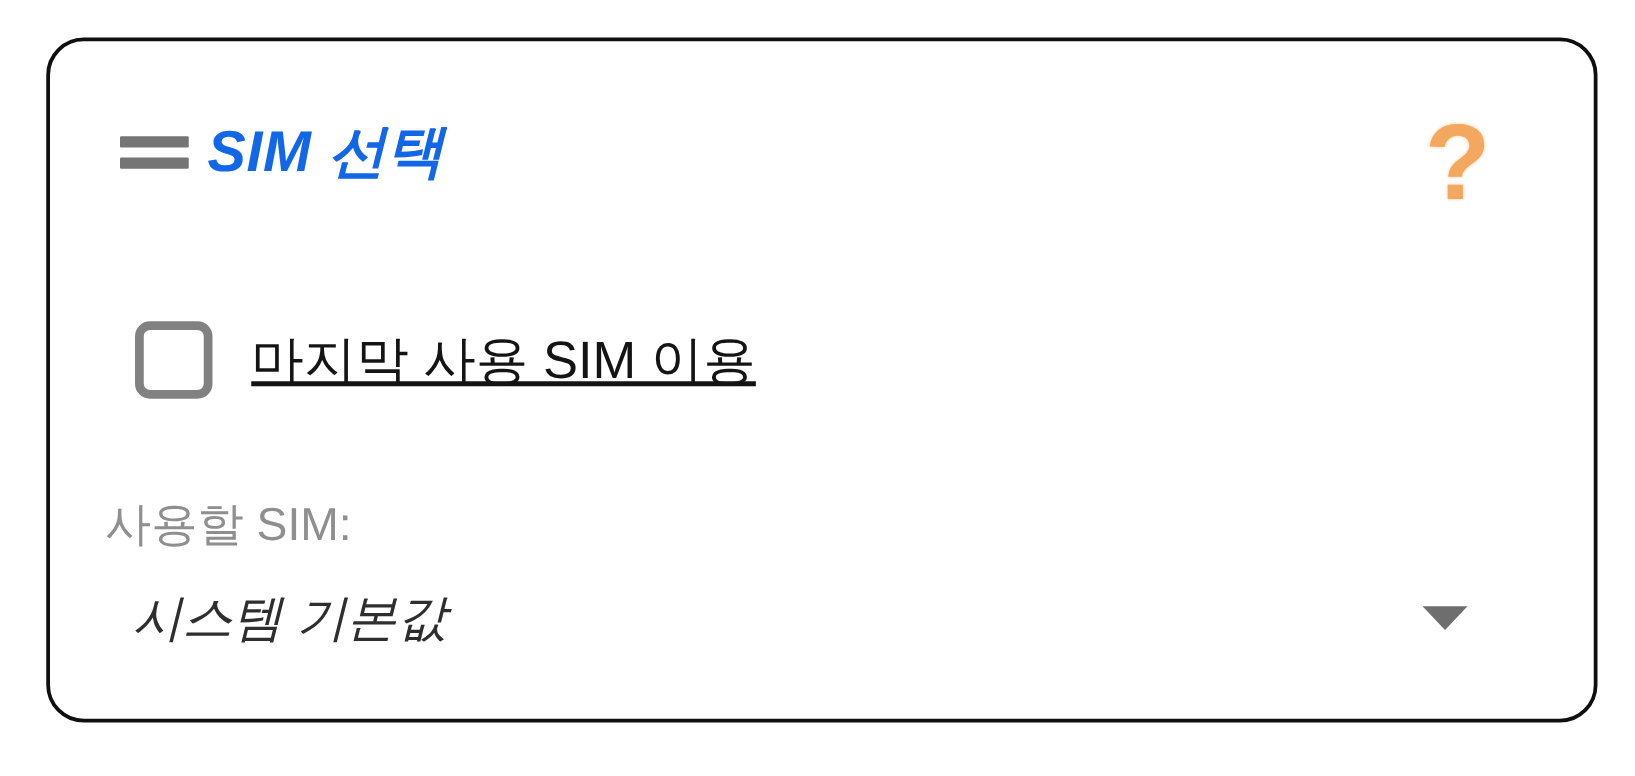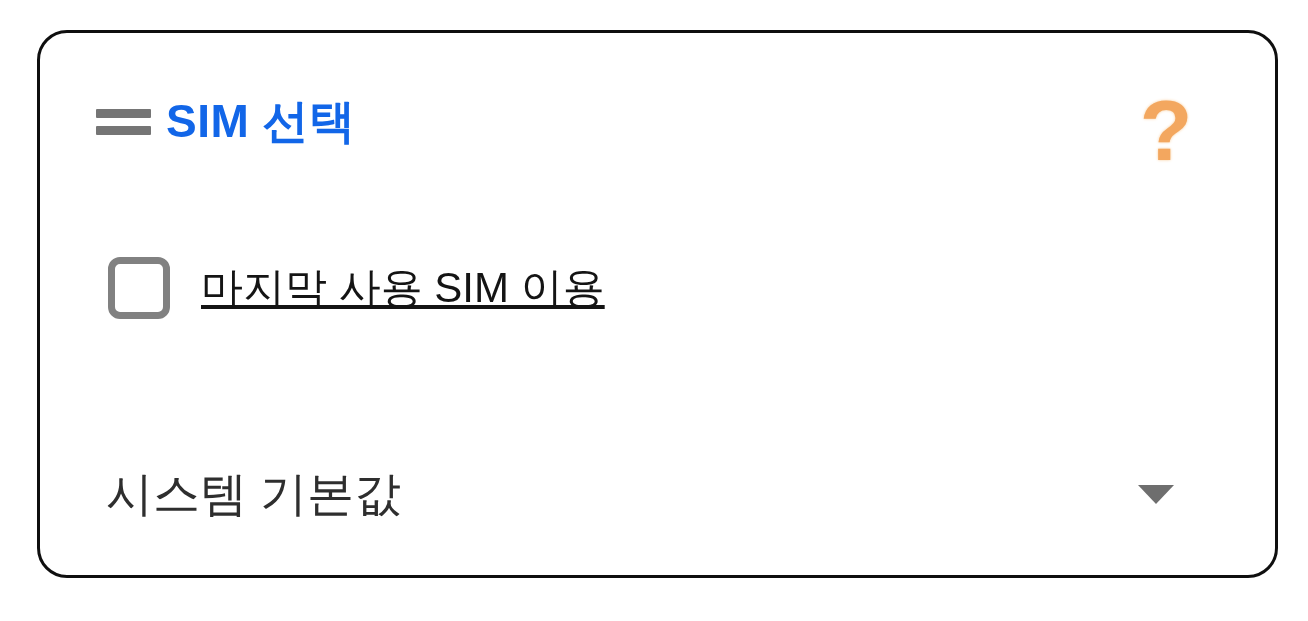--- a/index.html
+++ b/index.html
@@ -46,20 +46,21 @@
     height: 9px;
     background: #757575;
     border-radius: 1px;
   }
   .title {
     font-size: 46px;
     font-weight: 700;
     color: #1266e8;
     letter-spacing: 0.5px;
     white-space: nowrap;
+    font-style: italic;
   }
   .help {
     position: absolute;
     left: 1098px;
     top: 50px;
     width: 56px;
     text-align: center;
     font-size: 86px;
     line-height: 94px;
     font-weight: 700;
@@ -106,23 +107,24 @@
     left: 66px;
     top: 425px;
     width: 1072px;
     height: 72px;
     display: flex;
     align-items: center;
     justify-content: space-between;
     cursor: pointer;
   }
   .spinner-value {
-    font-size: 47px;
+    font-size: 40px;
     color: #2e2e2e;
     white-space: nowrap;
+    font-style: italic;
   }
   .caret-down {
     width: 0;
     height: 0;
     border-left: 18px solid transparent;
     border-right: 18px solid transparent;
     border-top: 19px solid #6e6e6e;
     margin-right: 4px;
   }
 </style>
@@ -140,20 +142,21 @@
       <div class="title">SIM 선택</div>
     </div>
 
     <div class="help">?</div>
 
     <div class="checkbox-row">
       <div class="checkbox"></div>
       <div class="checkbox-label">마지막 사용 SIM 이용</div>
     </div>
 
+    <div class="field-label">사용할 SIM:</div>
 
     <div class="spinner">
       <div class="spinner-value">시스템 기본값</div>
       <div class="caret-down"></div>
     </div>
 
   </div>
 </div>
 
 </body></html>

